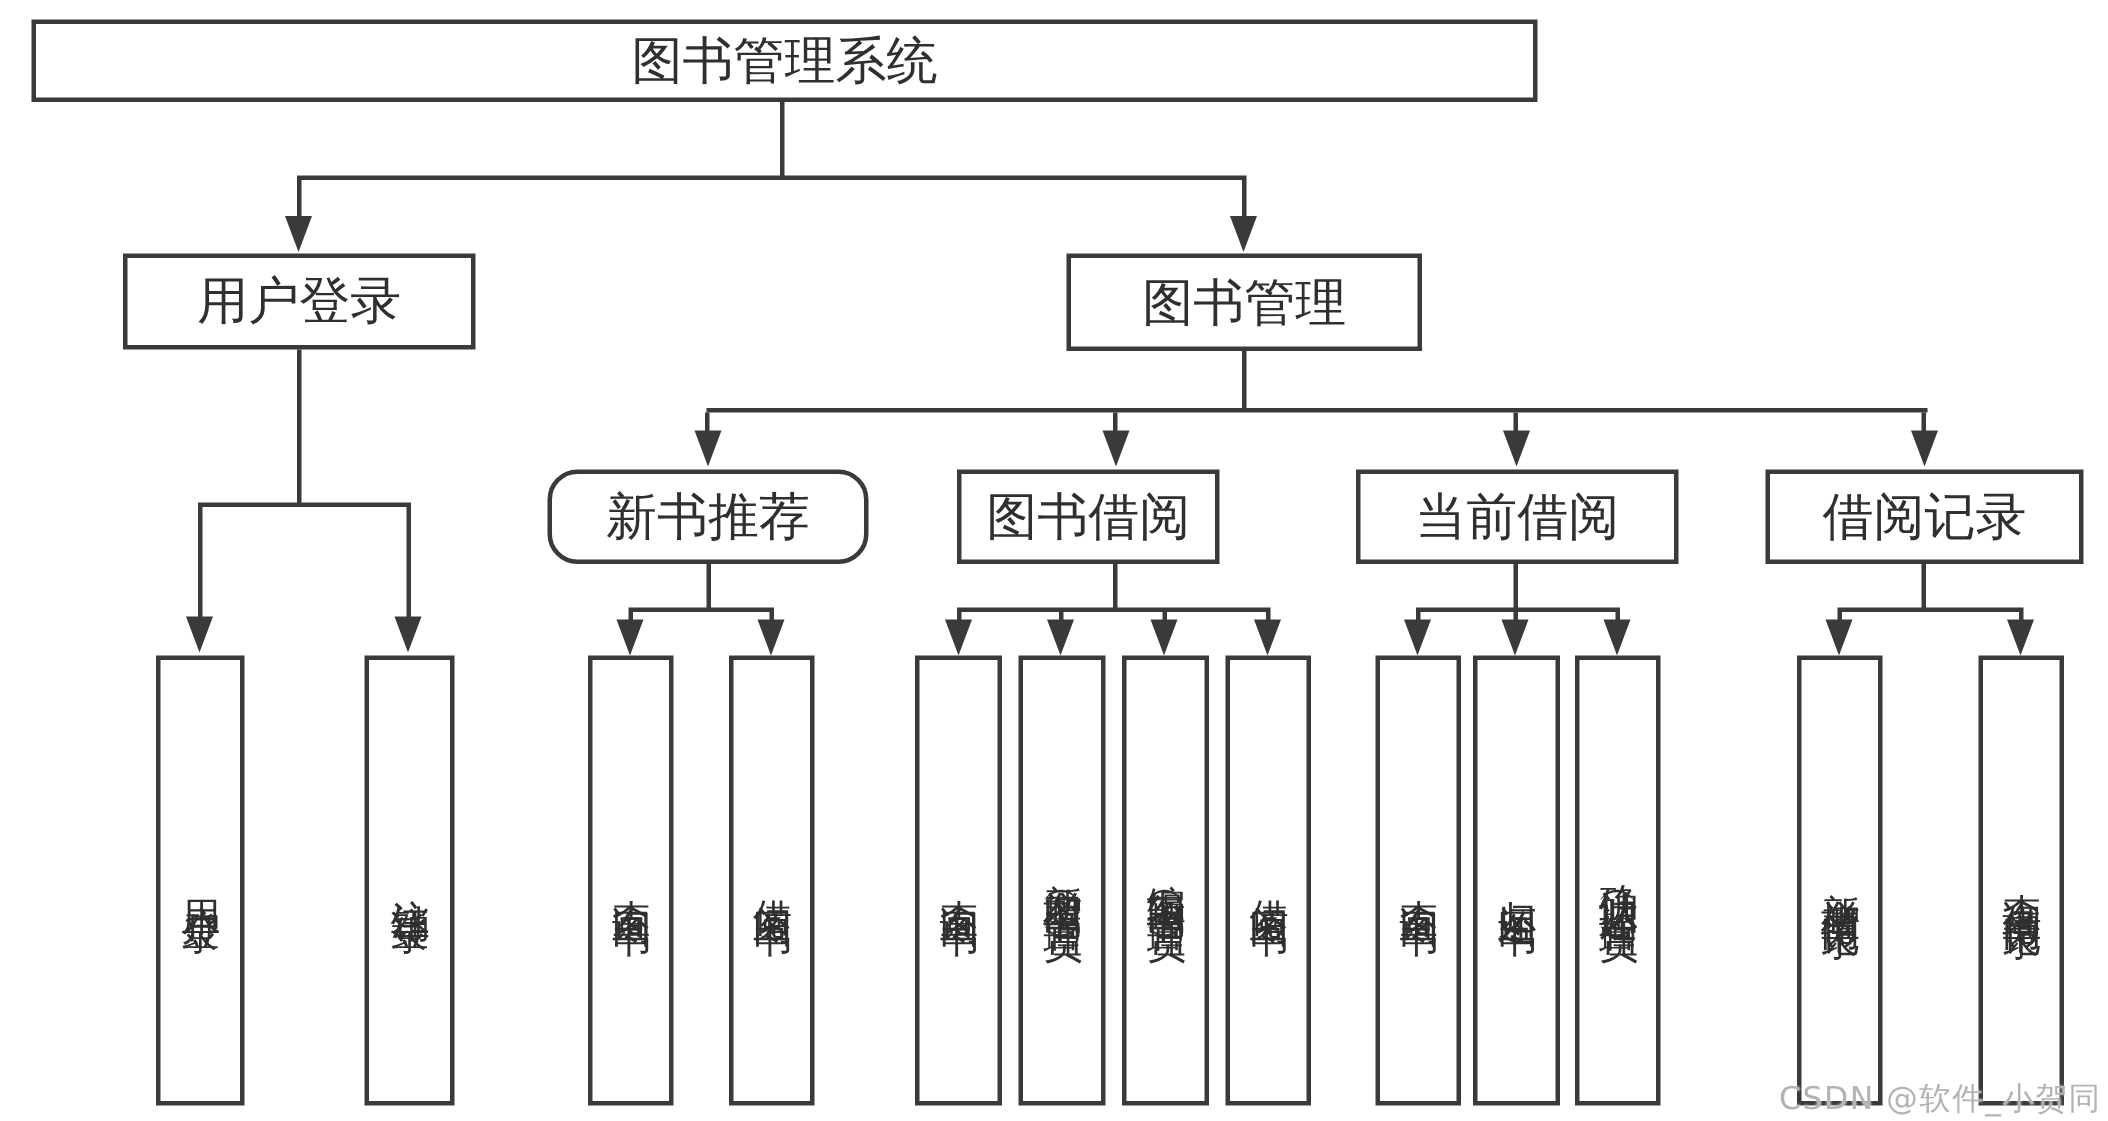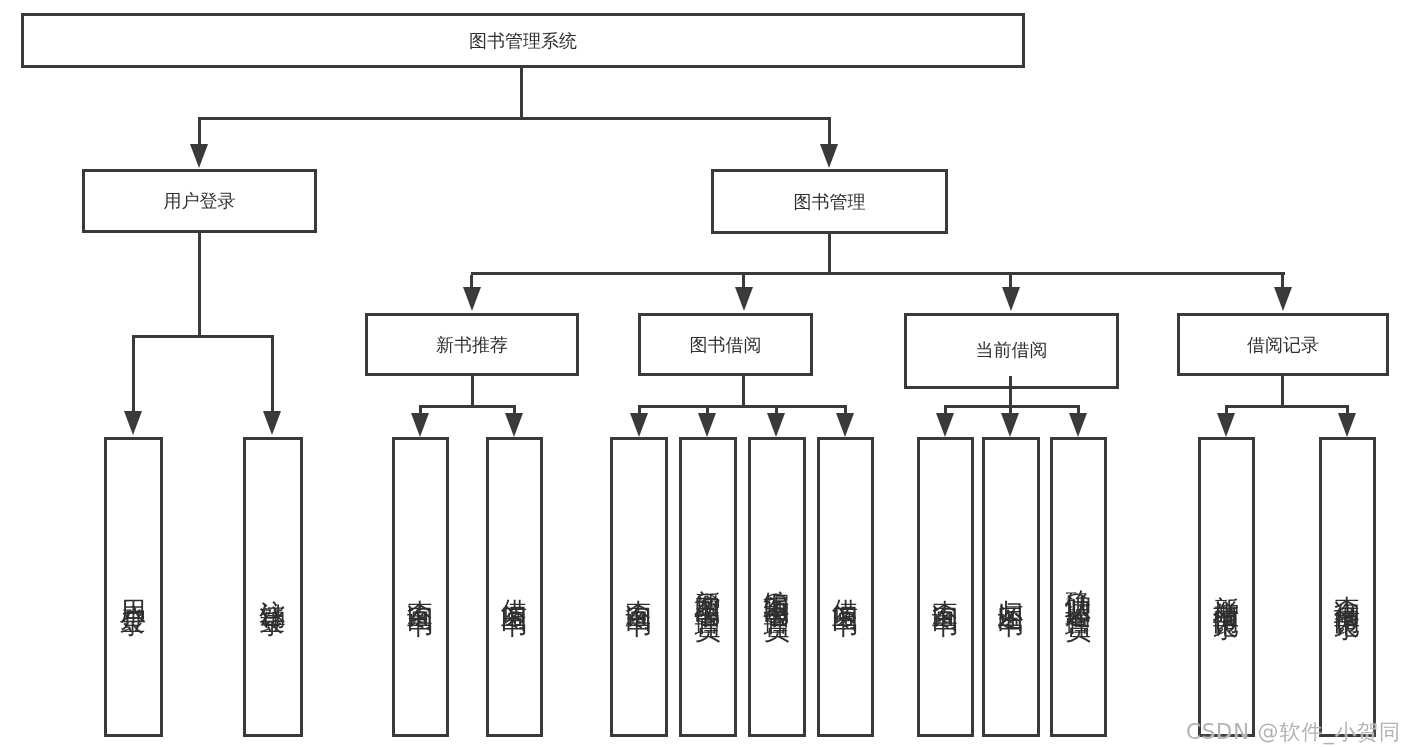--- a/index.html
+++ b/index.html
@@ -15,21 +15,21 @@
     background:var(--bg);
     font-family:"DejaVu Sans",sans-serif;
     overflow:hidden;
   }
   .node{
     position:absolute;
     box-sizing:border-box;
     border:3px solid var(--line);
     background:#fff;
     display:flex;align-items:center;justify-content:center;
-    font-size:18px;color:var(--text);
+    font-size:34px;color:var(--text);
     white-space:nowrap;
     line-height:1;
   }
   .leaf{
     writing-mode:vertical-rl;
     text-orientation:mixed;
     letter-spacing:4px;
     font-size:26px;
     white-space:normal;
   }
@@ -76,23 +76,23 @@
   <div class="hline" style="left:471px;top:272px;width:814px;height:3px;"></div>
   <div class="vline" style="left:470px;top:275px;width:3px;height:13px;"></div>
   <div class="arrow" style="left:463px;top:287px;"></div>
   <div class="vline" style="left:742px;top:275px;width:3px;height:13px;"></div>
   <div class="arrow" style="left:735px;top:287px;"></div>
   <div class="vline" style="left:1009px;top:275px;width:3px;height:13px;"></div>
   <div class="arrow" style="left:1002px;top:287px;"></div>
   <div class="vline" style="left:1281px;top:275px;width:3px;height:13px;"></div>
   <div class="arrow" style="left:1274px;top:287px;"></div>
 
-  <div class="node" style="left:365px;top:313px;width:214px;height:63px;">新书推荐</div>
+  <div class="node" style="left:365px;top:313px;width:214px;height:63px;border-radius:20px;">新书推荐</div>
   <div class="node" style="left:638px;top:313px;width:175px;height:63px;">图书借阅</div>
-  <div class="node" style="left:904px;top:313px;width:215px;height:76px;font-family:Liberation Mono, monospace;">当前借阅</div>
+  <div class="node" style="left:904px;top:313px;width:215px;height:63px;">当前借阅</div>
   <div class="node" style="left:1177px;top:313px;width:212px;height:63px;">借阅记录</div>
 
   <div class="vline" style="left:471px;top:376px;width:3px;height:31px;"></div>
   <div class="hline" style="left:419px;top:405px;width:97px;height:3px;"></div>
   <div class="vline" style="left:419px;top:408px;width:3px;height:6px;"></div>
   <div class="arrow" style="left:411px;top:413px;"></div>
   <div class="vline" style="left:513px;top:408px;width:3px;height:6px;"></div>
   <div class="arrow" style="left:505px;top:413px;"></div>
 
   <div class="vline" style="left:742px;top:376px;width:3px;height:31px;"></div>

